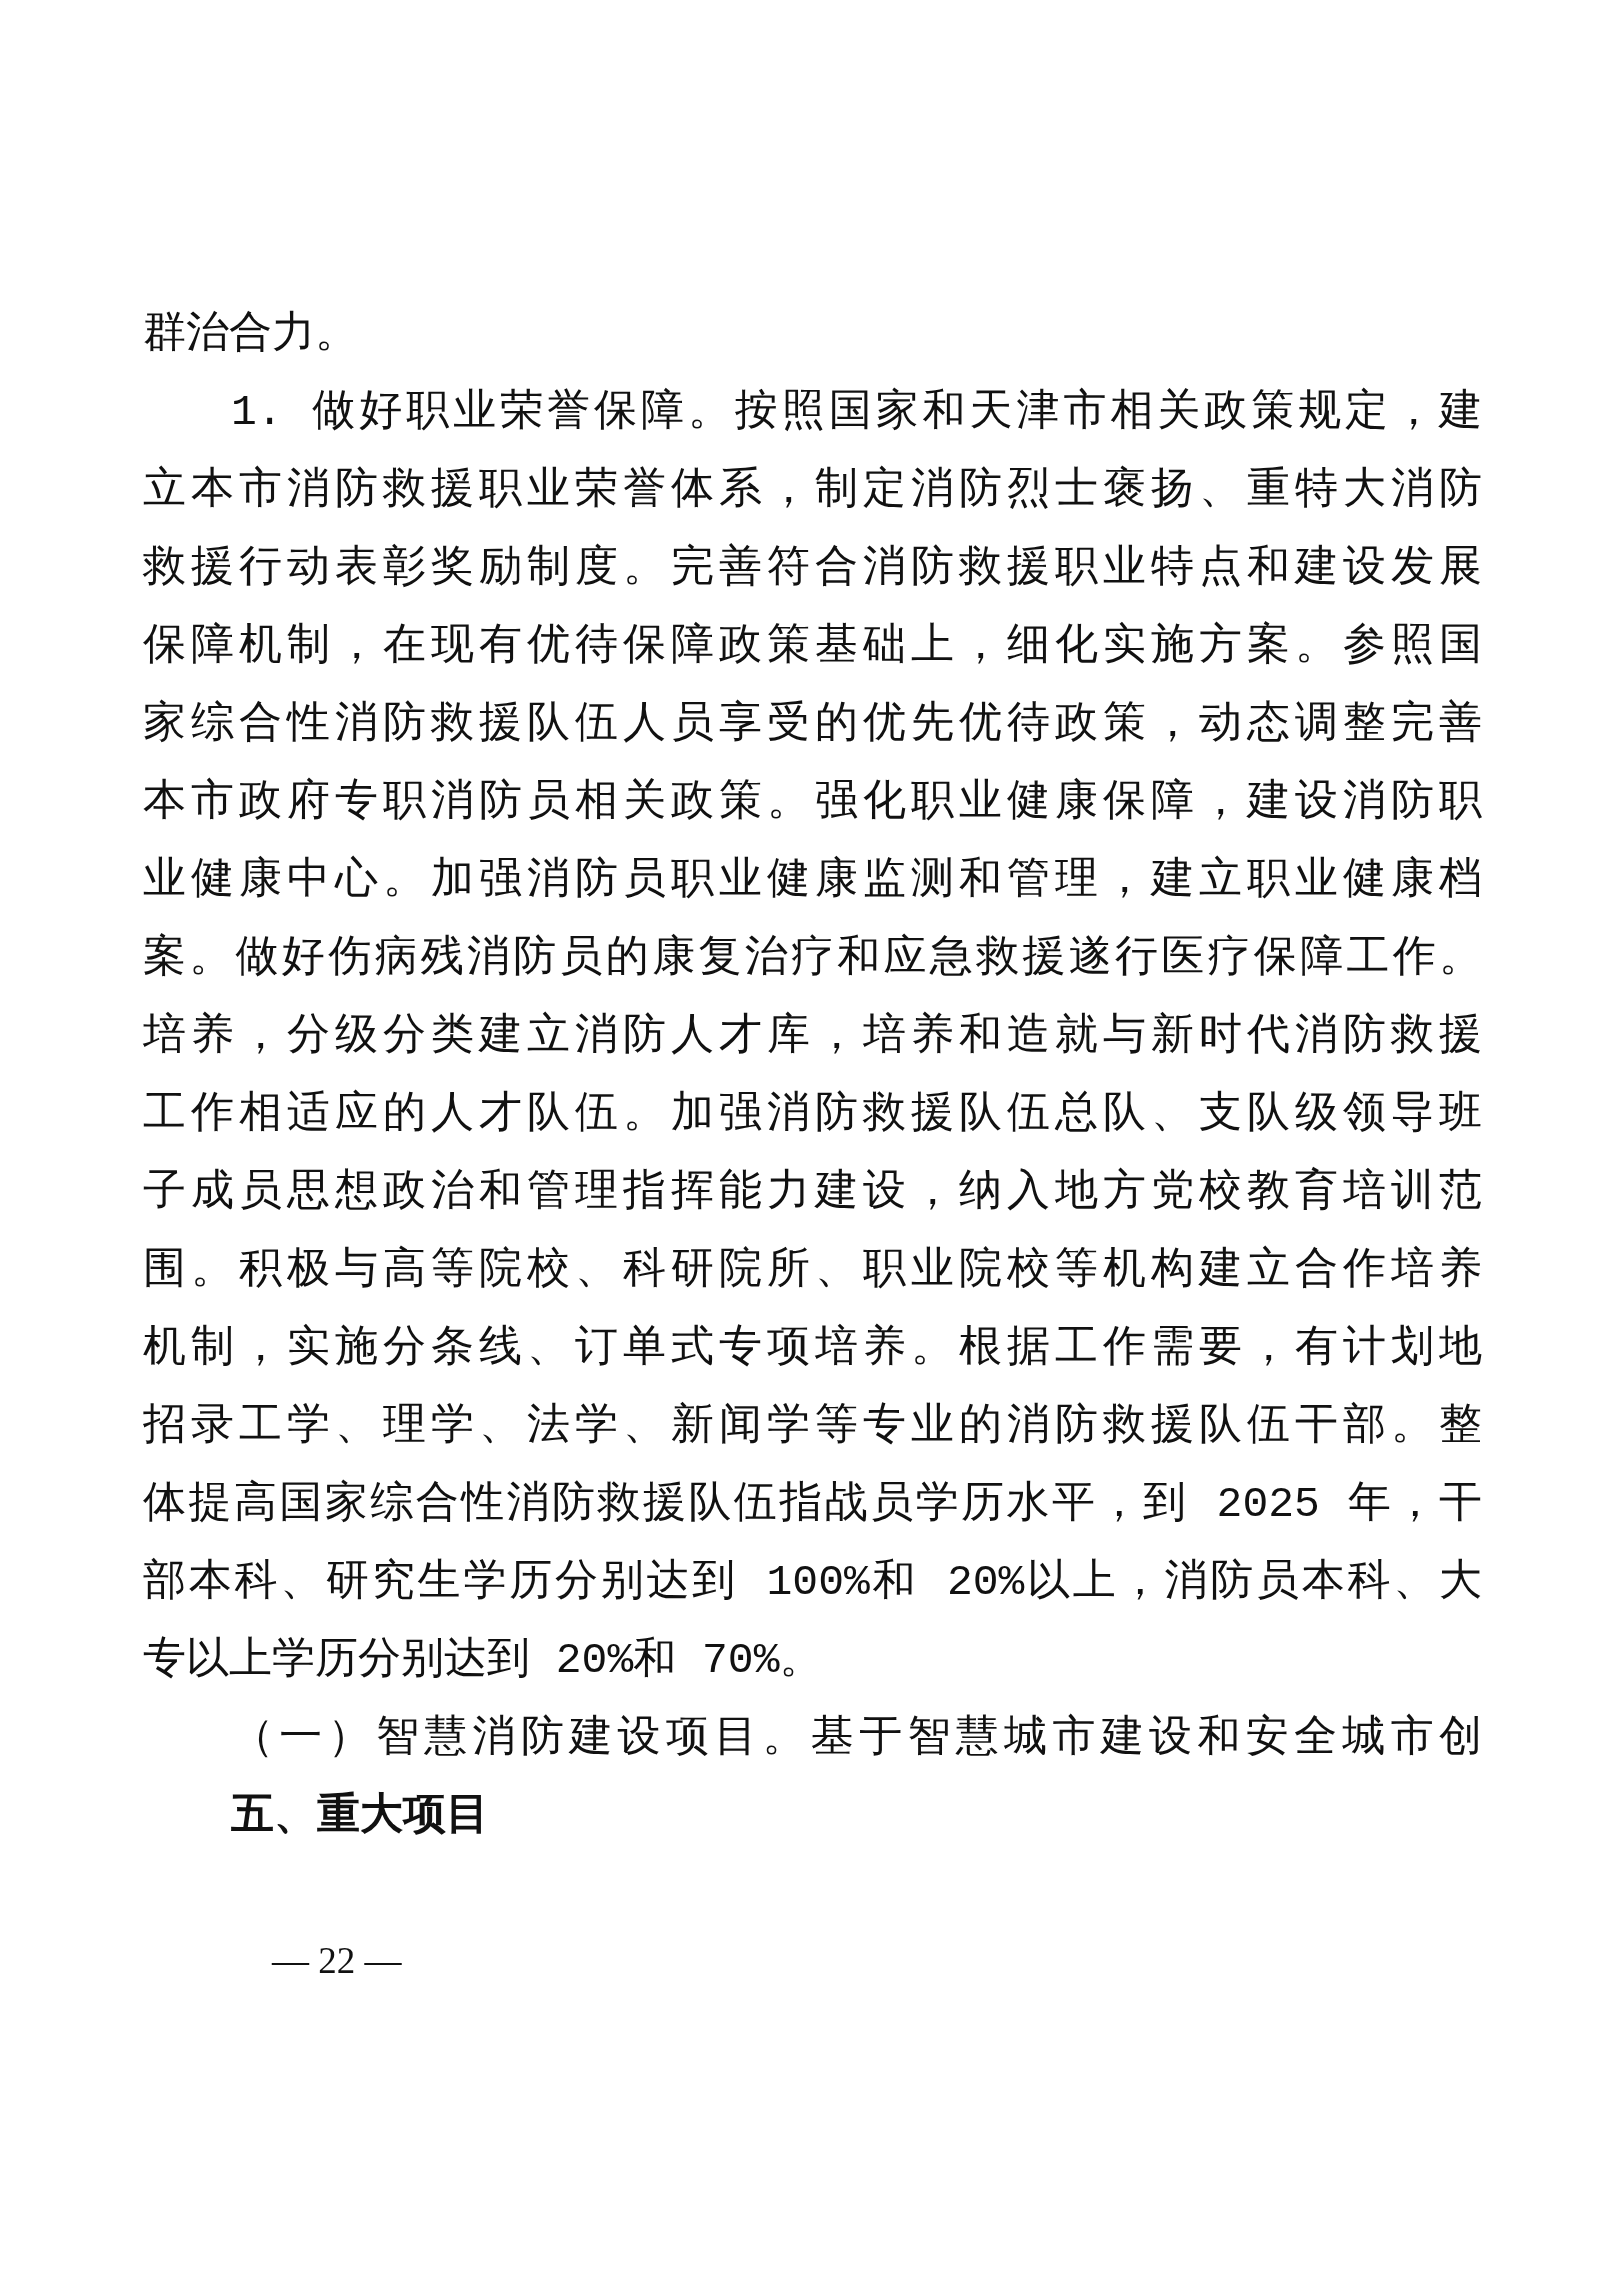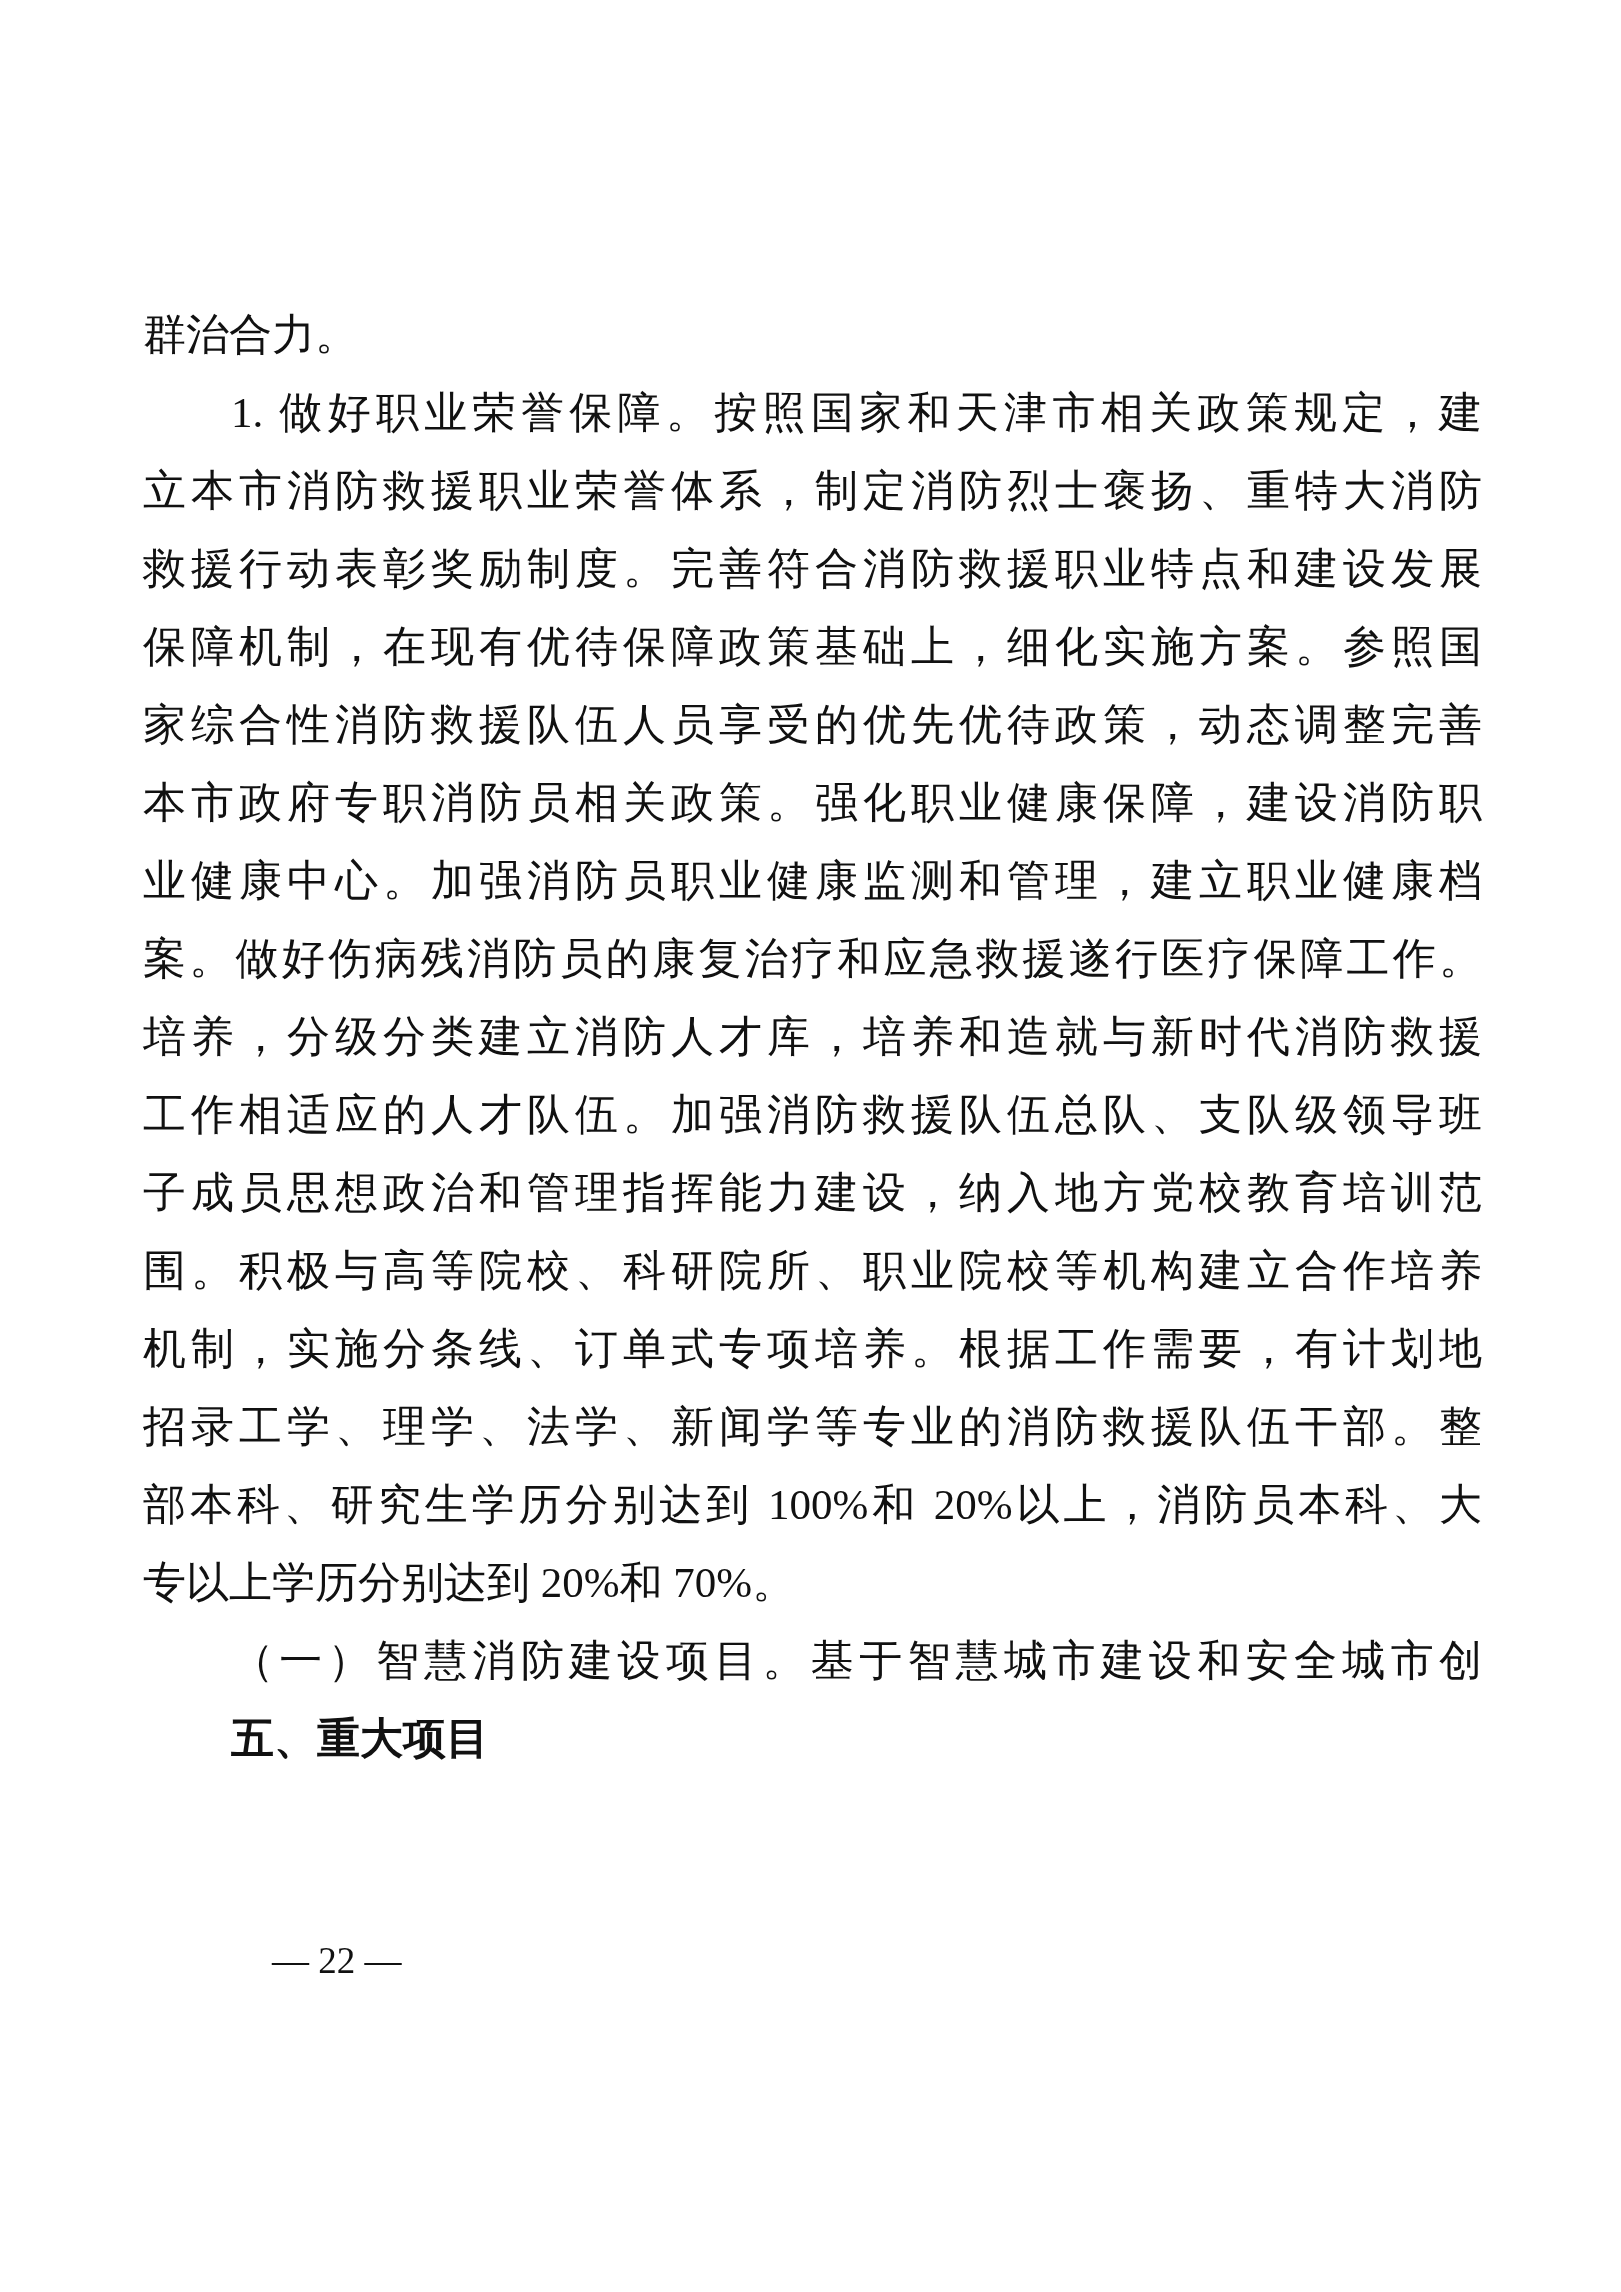--- a/index.html
+++ b/index.html
@@ -24,20 +24,21 @@
     top: 296px;
     left: 143px;
     width: 1339px;
   }
   .line {
     height: 78px;
     line-height: 78px;
     font-size: 43px;
     color: #111111;
     text-align: left;
+    font-family: Liberation Mono, monospace;
   }
   .indent {
     text-indent: 88px;
   }
   .justify {
     text-align: justify;
     text-align-last: justify;
   }
   .bold {
     font-weight: bold;
@@ -65,20 +66,21 @@
     <div class="line justify">家综合性消防救援队伍人员享受的优先优待政策，动态调整完善</div>
     <div class="line justify">本市政府专职消防员相关政策。强化职业健康保障，建设消防职</div>
     <div class="line justify">业健康中心。加强消防员职业健康监测和管理，建立职业健康档</div>
     <div class="line justify">案。做好伤病残消防员的康复治疗和应急救援遂行医疗保障工作。</div>
     <div class="line justify">培养，分级分类建立消防人才库，培养和造就与新时代消防救援</div>
     <div class="line justify">工作相适应的人才队伍。加强消防救援队伍总队、支队级领导班</div>
     <div class="line justify">子成员思想政治和管理指挥能力建设，纳入地方党校教育培训范</div>
     <div class="line justify">围。积极与高等院校、科研院所、职业院校等机构建立合作培养</div>
     <div class="line justify">机制，实施分条线、订单式专项培养。根据工作需要，有计划地</div>
     <div class="line justify">招录工学、理学、法学、新闻学等专业的消防救援队伍干部。整</div>
+    <div class="line justify">体提高国家综合性消防救援队伍指战员学历水平，到 2025 年，干</div>
     <div class="line justify">部本科、研究生学历分别达到 100%和 20%以上，消防员本科、大</div>
     <div class="line">专以上学历分别达到 20%和 70%。</div>
     <div class="line indent justify">（一）智慧消防建设项目。基于智慧城市建设和安全城市创</div>
     <div class="line indent bold">五、重大项目</div>
   </div>
 
   <div class="footer">— 22 —</div>
 </div>
 
 

